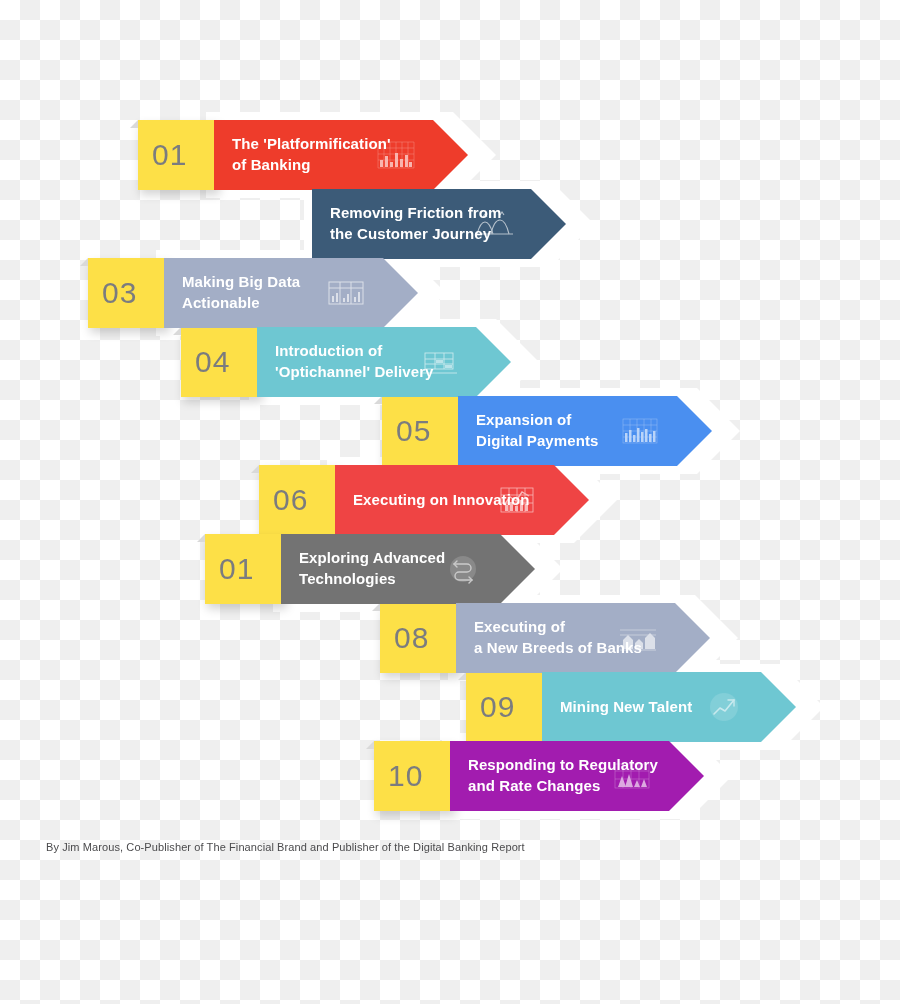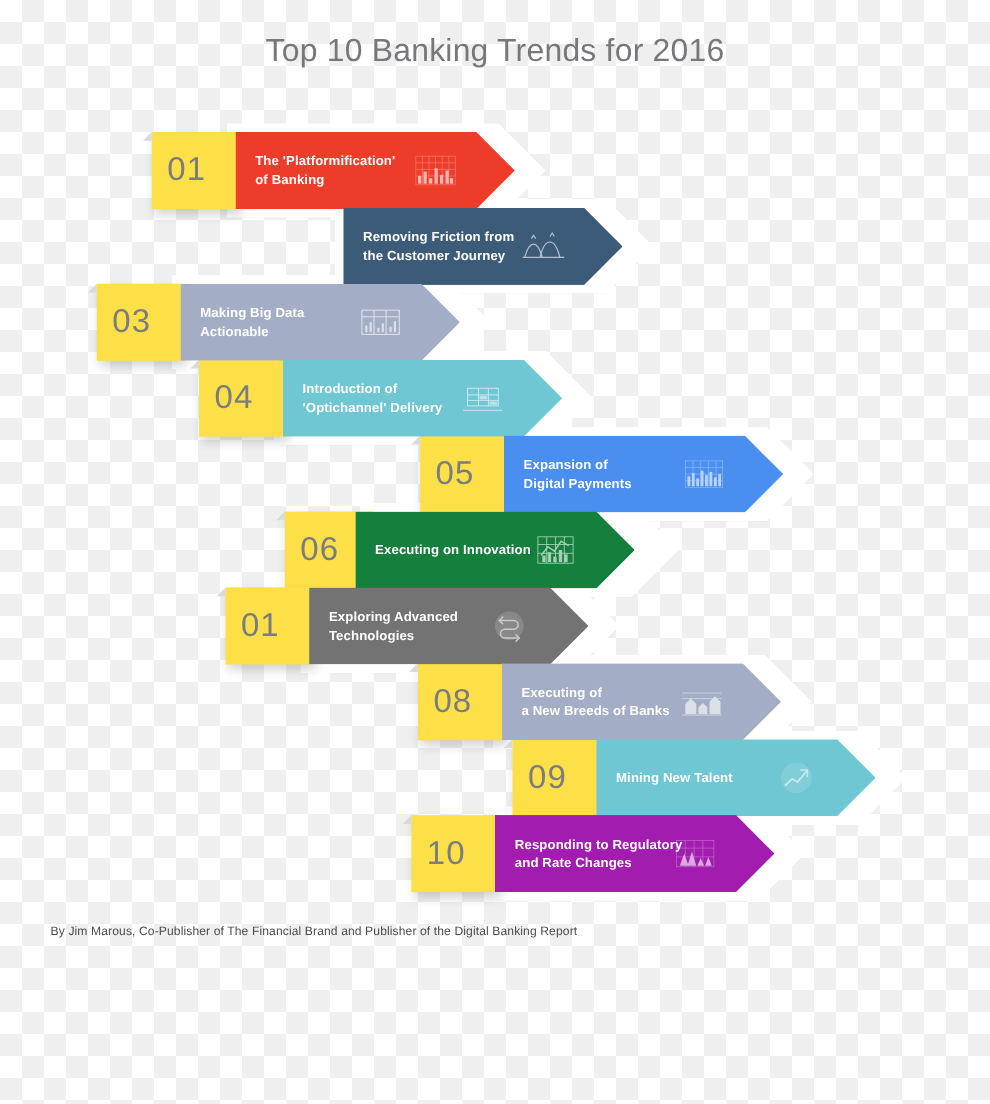--- a/index.html
+++ b/index.html
@@ -110,21 +110,21 @@
     clip-path: polygon(0 0, calc(100% - 35px) 0, 100% 50%, calc(100% - 35px) 100%, 0 100%);
     z-index: 3;
   }
 
   .arrow-label {
     position: absolute;
     left: 18px;
     top: 50%;
     transform: translateY(-50%);
     color: #ffffff;
-    font-size: 12px;
+    font-size: 15px;
     font-weight: bold;
     line-height: 1.38;
     letter-spacing: 0.1px;
     white-space: pre-line;
   }
 
   .arrow-icon {
     position: absolute;
     top: 50%;
     transform: translateY(-50%);
@@ -143,21 +143,20 @@
     font-size: 11px;
     color: #4b4b4d;
     letter-spacing: 0.1px;
   }
 </style>
 </head>
 <body>
 
 <div id="infographic">
 
-  <div class="title">Top 10 Banking Trends for 2016</div>
 
   <div class="rows" id="rows">
       <div class="row" style="left: 138px; top: 112px; width: 362px;">
         <div class="arrow-white" style="left: 68px; width: 290px;"></div>
         <div class="card" style="width: 80px;">
           <div class="num">01</div>
         </div>
         <div class="arrow-color" style="left: 76px; width: 254px; background: rgb(238, 60, 43);">
           <div class="arrow-label">The 'Platformification'
 of Banking</div>
@@ -273,21 +272,21 @@
               </g>
             </svg>
           </div>
         </div>
       </div>
       <div class="row" style="left: 259px; top: 457px; width: 362px;">
         <div class="arrow-white" style="left: 68px; width: 290px;"></div>
         <div class="card" style="width: 80px;">
           <div class="num">06</div>
         </div>
-        <div class="arrow-color" style="left: 64px; width: 254px; background: #15803d;">
+        <div class="arrow-color" style="left: 76px; width: 254px; background: #ef4444;">
           <div class="arrow-label">Executing on Innovation</div>
           <div class="arrow-icon" style="left: 160px;">
             <svg viewBox="0 0 44 34">
               <g stroke="#fff" stroke-width="0.8" fill="none">
                 <rect x="6" y="5" width="32" height="24"></rect>
                 <path d="M14 5v24M22 5v24M30 5v24M6 12h32M6 20h32"></path>
               </g>
               <polyline points="9,22 15,14 21,18 27,9 34,13" stroke="#fff" stroke-width="1.4" fill="none"></polyline>
               <g fill="#fff">
                 <rect x="10" y="22" width="3" height="6"></rect>

